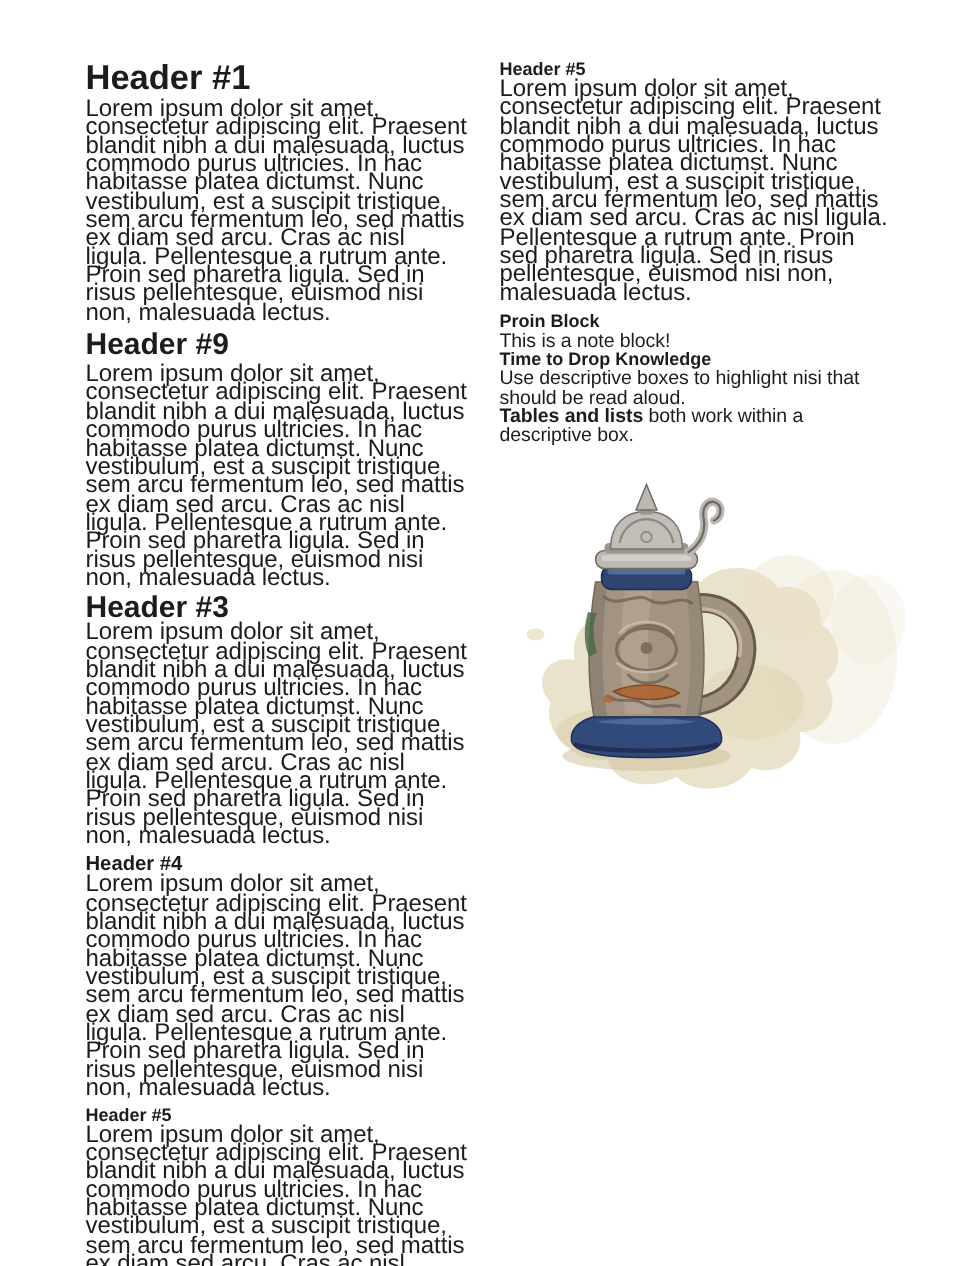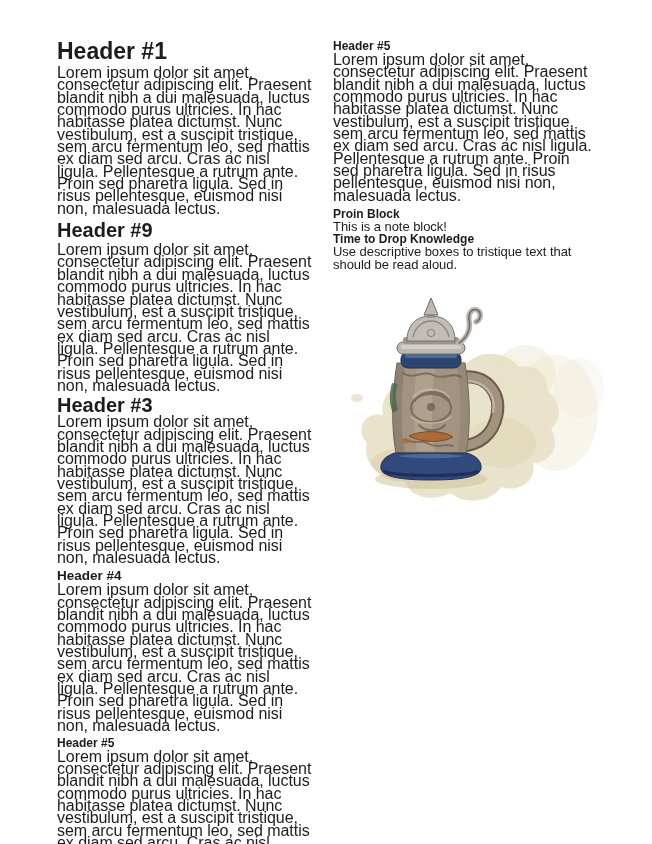--- a/index.html
+++ b/index.html
@@ -47,21 +47,22 @@
     </div>
 
     <div class="col-right">
       <h5 class="sec">Header #5</h5>
       <p class="body-text">Lorem ipsum dolor sit amet, consectetur adipiscing elit. Praesent blandit nibh a dui malesuada, luctus commodo purus ultricies. In hac habitasse platea dictumst. Nunc vestibulum, est a suscipit tristique, sem arcu fermentum leo, sed mattis ex diam sed arcu. Cras ac nisl ligula. Pellentesque a rutrum ante. Proin sed pharetra ligula. Sed in risus pellentesque, euismod nisi non, malesuada lectus.</p>
 
       <div class="notes">
         <p class="note-heading">Proin Block</p>
         <p class="note-text">This is a note block!</p>
         <p class="note-heading">Time to Drop Knowledge</p>
-        <p class="note-text">Use descriptive boxes to tristique text that should be read aloud.</p>
+        <p class="note-text">Use descriptive boxes to highlight nisi that should be read aloud.</p>
+        <p class="emphasis-line"><span class="b">Tables and lists</span><span> both work within a descriptive box.</span></p>
       </div>
 
       <svg class="illustration" viewBox="0 0 256 220" width="256" height="220" xmlns="http://www.w3.org/2000/svg">
 
         <g>
           <path opacity="0.9" d="M 16 150 C 4 138 12 118 32 122 C 28 98 50 86 68 96 C 70 70 96 60 116 70 C 130 56 156 58 168 74 C 184 70 198 82 196 98 C 210 106 212 126 200 136 C 210 152 200 170 182 170 C 186 188 168 200 150 194 C 140 210 112 212 100 200 C 80 210 58 204 54 188 C 32 192 10 170 16 150 Z" fill="#e8e0c6"></path>
           <ellipse cx="205" cy="120" rx="42" ry="58" opacity="0.32" fill="#e8e0c6"></ellipse>
           <ellipse cx="228" cy="95" rx="25" ry="30" opacity="0.22" fill="#e8e0c6"></ellipse>
           <ellipse cx="175" cy="80" rx="30" ry="28" opacity="0.4" fill="#e8e0c6"></ellipse>
           <ellipse cx="60" cy="170" rx="40" ry="16" opacity="0.5" fill="#d9cda6"></ellipse>

